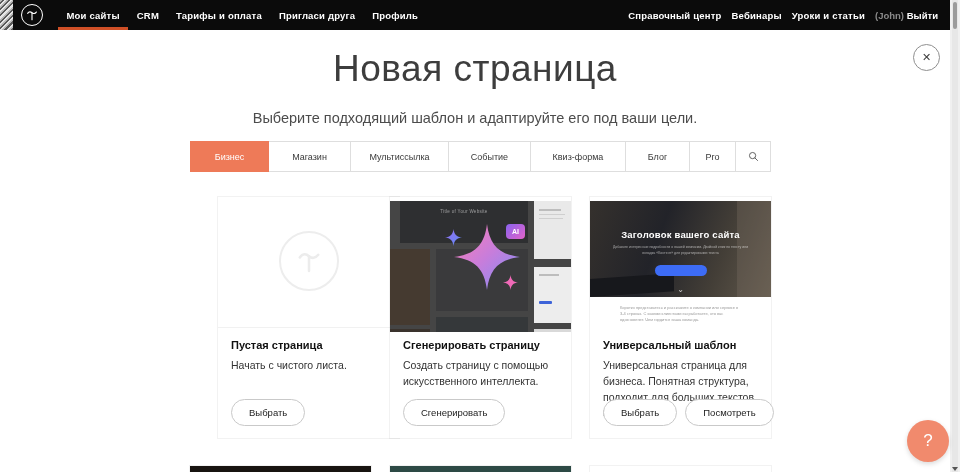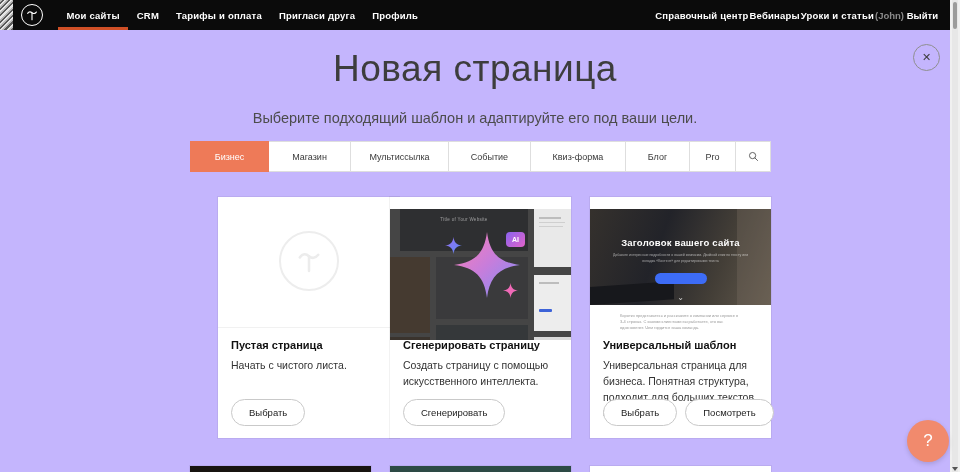--- a/index.html
+++ b/index.html
@@ -1,19 +1,19 @@
 <!DOCTYPE html>
 <html><head>
 <meta charset="utf-8">
 <style>
   * { margin:0; padding:0; box-sizing:border-box; }
   html,body { background:#d8d8d8; }
   .page {
     position:relative; width:960px; height:472px; overflow:hidden;
-    background:#c4b5fd; font-family:"Liberation Sans", sans-serif;
+    background:#ffffff; font-family:"Liberation Sans", sans-serif;
   }
 
   
   .topbar {
     position:absolute; left:0; top:0; width:950px; height:30px;
     background:#0b0b0b; display:flex; align-items:center;
   }
   .texture {
     width:13px; height:30px; flex:0 0 13px;
     background:repeating-linear-gradient(135deg,#b9b9b9 0 1.5px,#5a5a5a 1.5px 3px,#e6e6e6 3px 4.5px);
@@ -22,21 +22,21 @@
     width:22px; height:22px; border:1.5px solid #fff; border-radius:50%;
     margin-left:8px; display:flex; align-items:center; justify-content:center; flex:0 0 auto;
   }
   .nav { display:flex; align-items:stretch; height:30px; margin-left:15px; }
   .nav-item {
     display:flex; align-items:center; padding:0 8.5px; height:30px;
     color:#fff; font-size:9.5px; font-weight:bold; letter-spacing:.2px; cursor:pointer;
     border-bottom:3px solid transparent; padding-top:3px;
   }
   .nav-item.active { border-bottom-color:#cf4f26; }
-  .nav-right { margin-left:auto; display:flex; align-items:center; gap:1px; margin-right:12px; }
+  .nav-right { margin-left:auto; display:flex; align-items:center; gap:10px; margin-right:12px; }
   .nav-link { color:#fff; font-size:9.5px; font-weight:bold; letter-spacing:.2px; cursor:pointer; }
   .user-exit { font-size:9.5px; font-weight:bold; cursor:pointer; }
   .user-name { color:#8a8a8a; }
   .logout { color:#fff; }
 
   
   .scroll-strip { position:absolute; right:0; top:0; width:10px; height:472px; background:#f0f0f0; }
   .scroll-track { position:absolute; right:2px; top:0; width:6px; height:472px; background:#e7e7e7; }
   .scroll-thumb { position:absolute; right:3px; top:2px; width:4px; height:27px; background:#9b9b9b; border-radius:2px; }
   .scroll-arrow { position:absolute; right:2px; bottom:1px; width:0; height:0;
@@ -84,21 +84,21 @@
 
   
   .blank-logo {
     position:absolute; left:50%; top:34px; transform:translateX(-50%);
     width:60px; height:60px; border:2px solid #ededed; border-radius:50%;
     display:flex; align-items:center; justify-content:center;
   }
   .divider { position:absolute; left:0; right:0; top:130px; border-top:1px solid #f1f1f1; }
 
   
-  .prev { position:absolute; left:0; top:12px; width:181px; height:131px; overflow:hidden; }
+  .prev { position:absolute; left:0; top:4px; width:181px; height:131px; overflow:hidden; }
   .prev2 { background:#454545; }
   .t { position:absolute; }
   .tileA { left:10px; top:0;   width:128px; height:42px; background:#2e2f31; }
   .tileB { left:0;    top:48px; width:40px; height:76px; background:#453a30; }
   .tileC { left:46px; top:48px; width:92px; height:62px; background:#3a3a3c; }
   .tileD { left:46px; top:116px; width:92px; height:15px; background:#35383a; }
   .tileE { left:144px; top:0;   width:37px; height:58px; background:#e9e9e9; }
   .tileF { left:144px; top:66px; width:37px; height:56px; background:#ededed; }
   .tileG { left:144px; top:128px; width:37px; height:3px; background:#d9d9d9; }
   .tileH { left:0; top:128px; width:40px; height:3px; background:#3a332d; }

